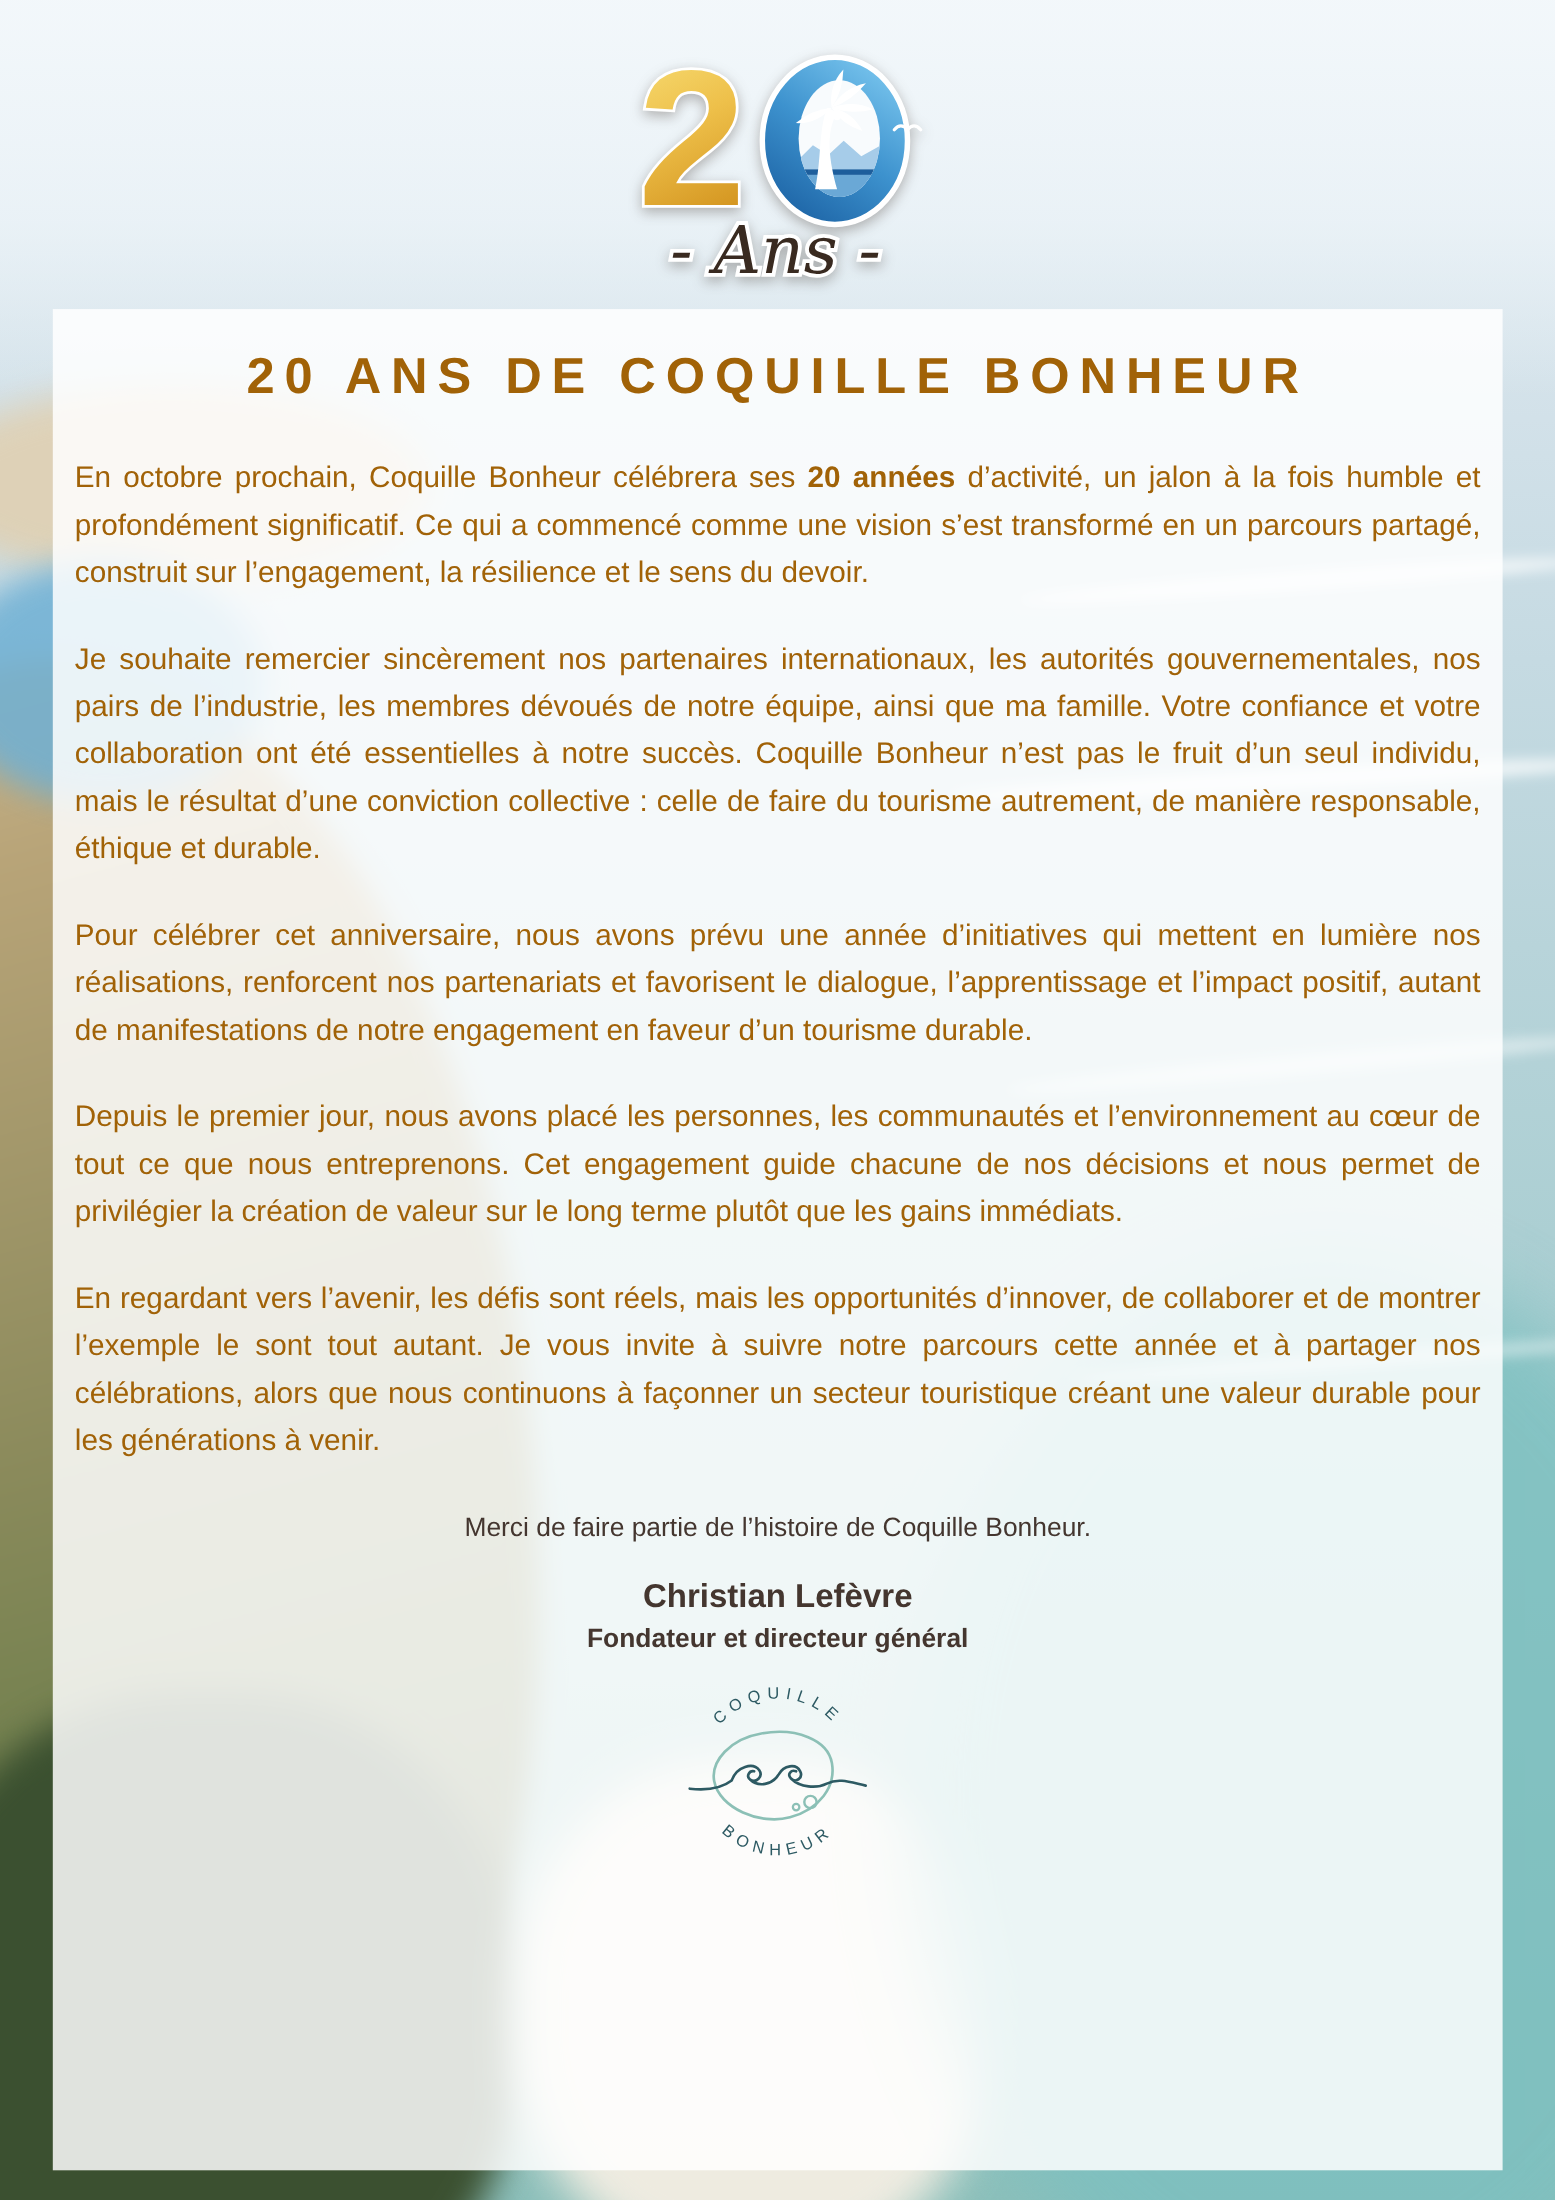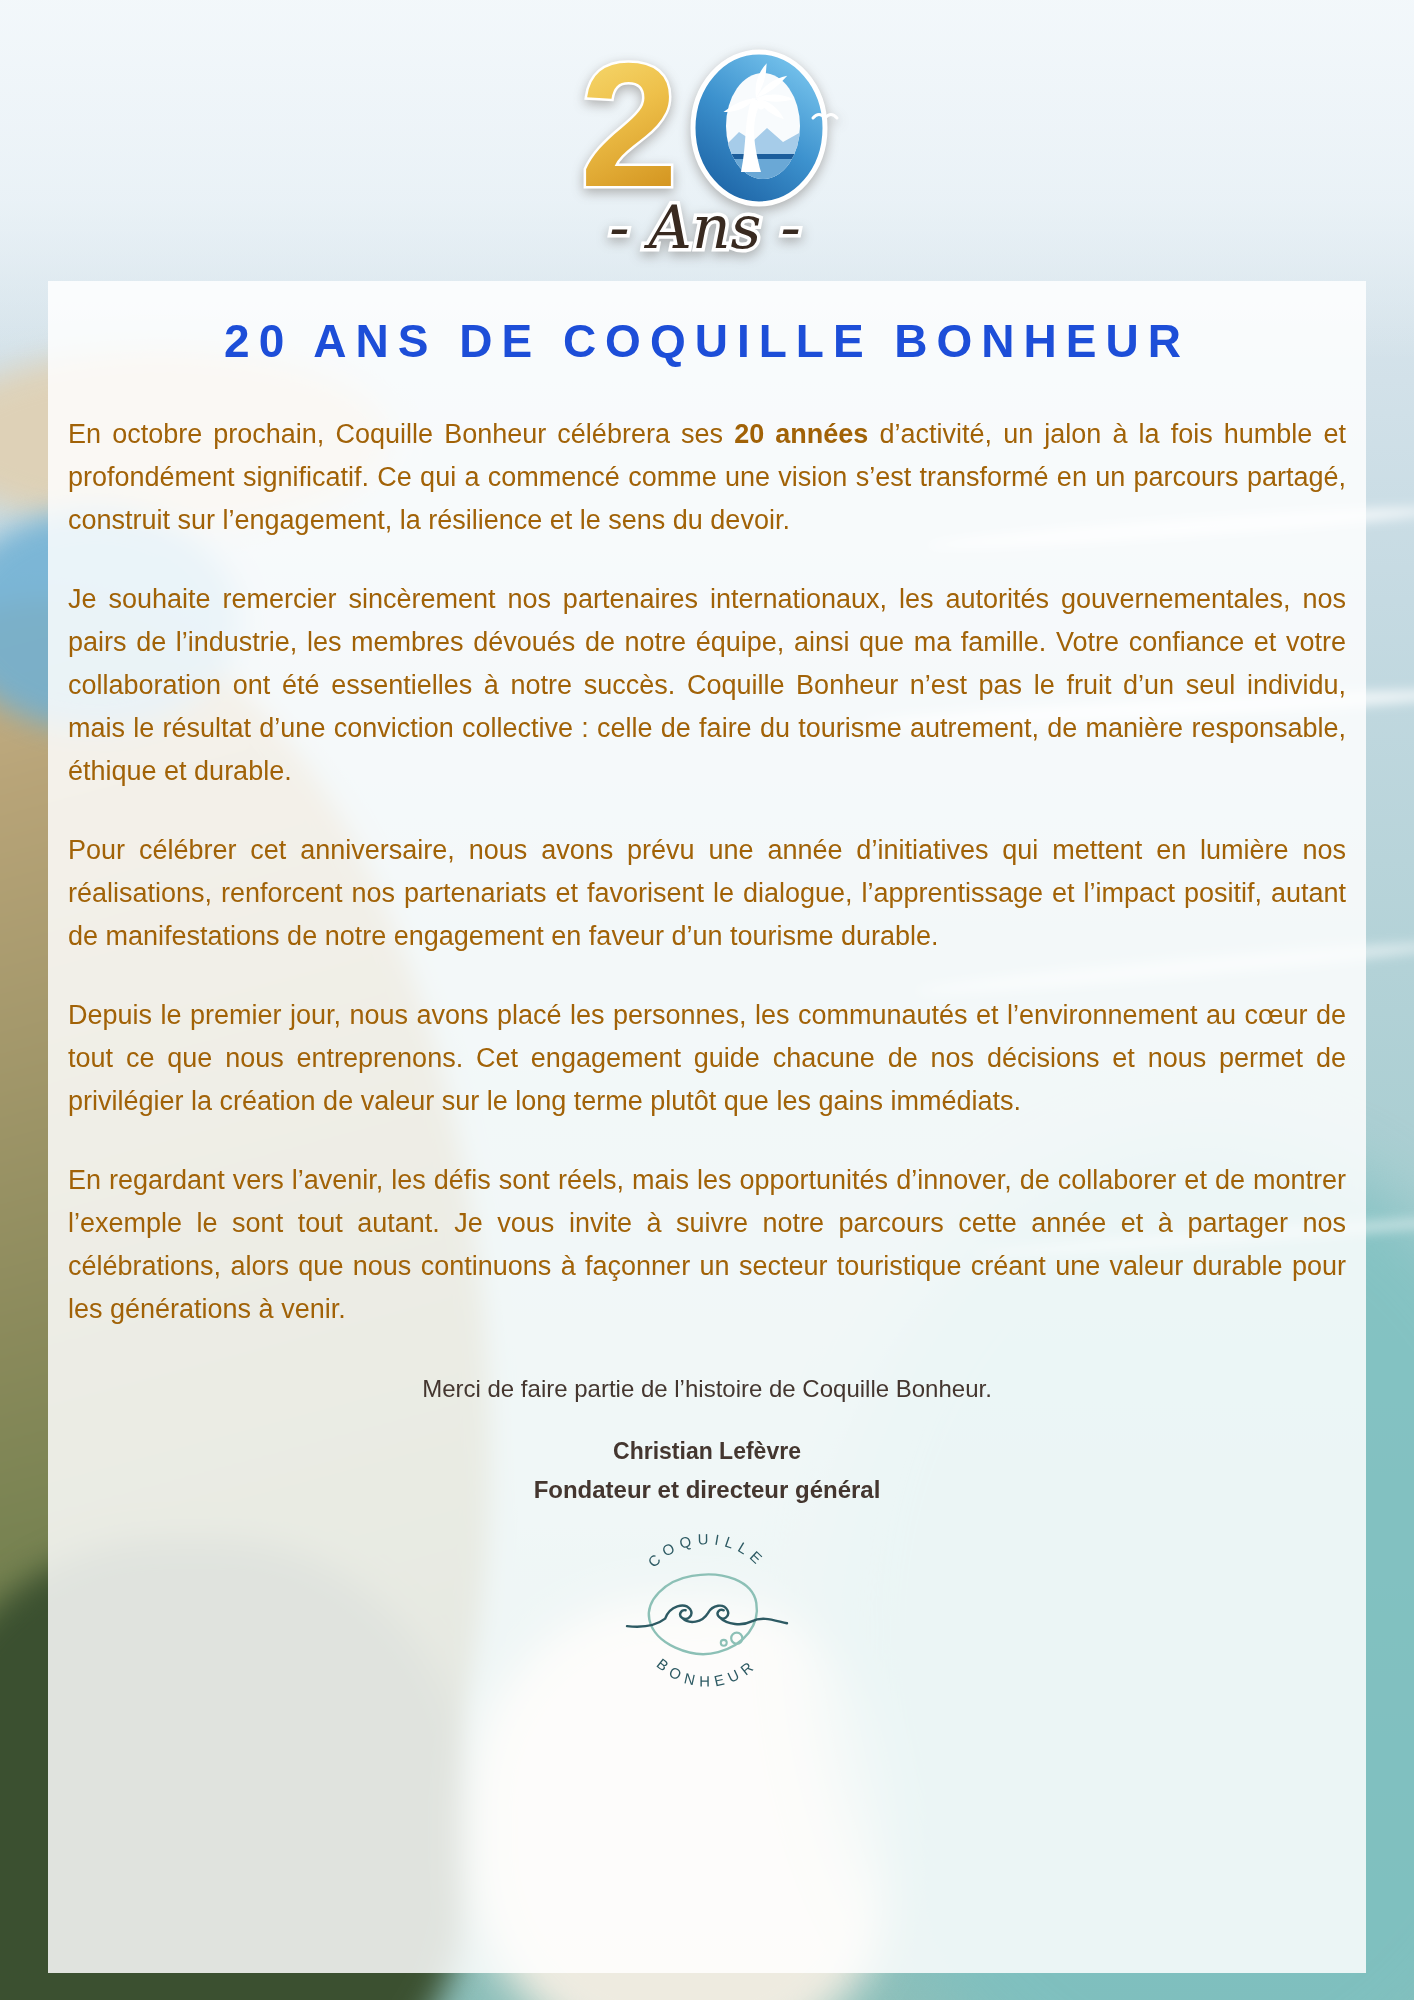--- a/index.html
+++ b/index.html
@@ -22,27 +22,27 @@
   .foam.f2{right:-50px;top:700px;width:600px;height:18px;transform:rotate(-3deg);}
   .foam.f3{right:-40px;top:960px;width:540px;height:16px;transform:rotate(-5deg);opacity:.7;}
   .foam.f4{right:-60px;top:1230px;width:500px;height:14px;transform:rotate(-4deg);opacity:.6;}
 
   
   .badge{position:absolute;top:26px;left:50%;transform:translateX(-50%);width:340px;height:236px;}
   .badge svg{width:100%;height:100%;filter:drop-shadow(0 4px 6px rgba(60,50,40,.35));}
 
   
   .panel{position:absolute;left:48px;right:48px;top:281px;bottom:27px;background:rgba(255,255,255,.845);padding:34px 20px 0 20px;box-sizing:border-box;}
-  .title{margin:0 0 46px 0;text-align:center;font-size:46px;line-height:52px;font-weight:bold;letter-spacing:9px;color:#1d4ed8;}
+  .title{margin:0 0 46px 0;text-align:center;font-size:46px;line-height:52px;font-weight:bold;letter-spacing:9px;color:#a16207;}
   .body p{margin:0 0 36px 0;text-align:justify;font-size:27px;line-height:43px;color:#a16207;}
   .body p b{font-weight:bold;}
   .thanks{margin:6px 0 0 0;text-align:center;font-size:24px;line-height:43px;color:#44362f;}
   .motto{margin:24px 0 0 0;text-align:center;font-size:29px;line-height:43px;letter-spacing:.5px;color:#44362f;}
   .sig{margin:22px 0 0 0;text-align:center;color:#44362f;}
-  .sig .name{font-size:23px;line-height:39px;font-weight:bold;}
+  .sig .name{font-size:30px;line-height:39px;font-weight:bold;}
   .sig .role{font-size:24px;line-height:38px;font-weight:bold;}
   .stamp{display:block;margin:12px auto 0 auto;width:186px;height:186px;}
 </style>
 </head>
 <body>
 
 <div class="page">
 
   <div class="photo">
     <div class="sky"></div>

